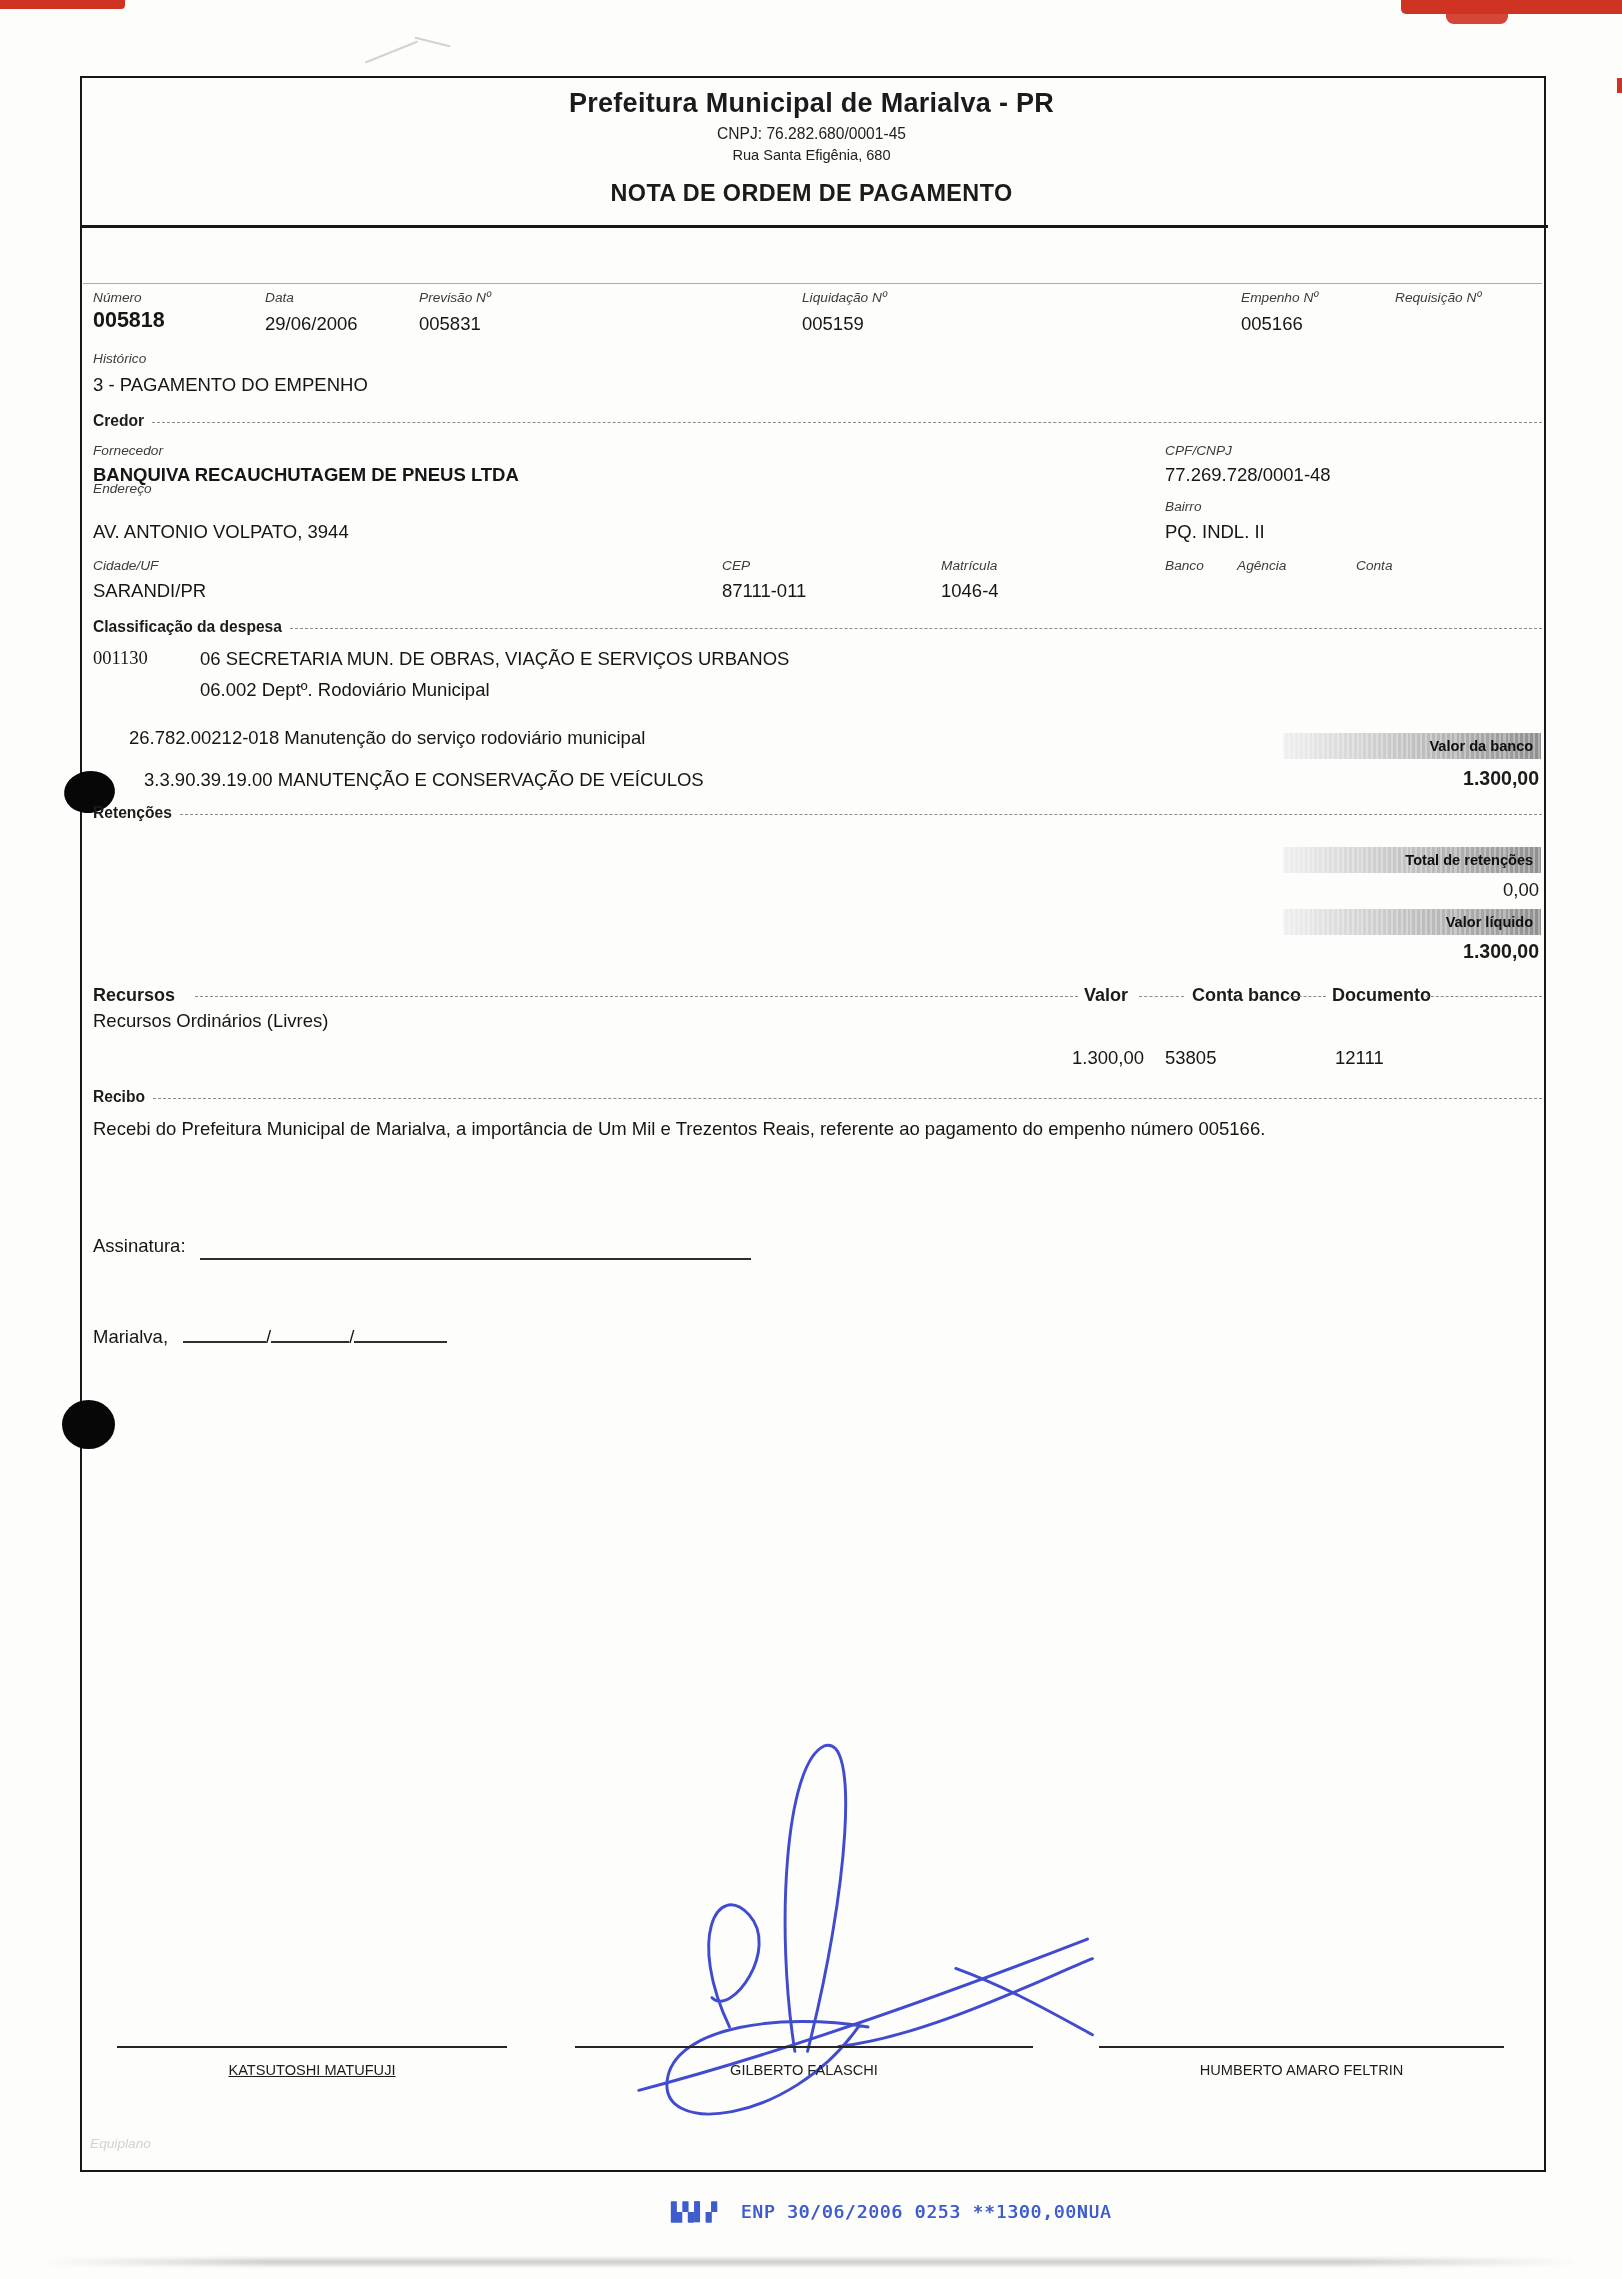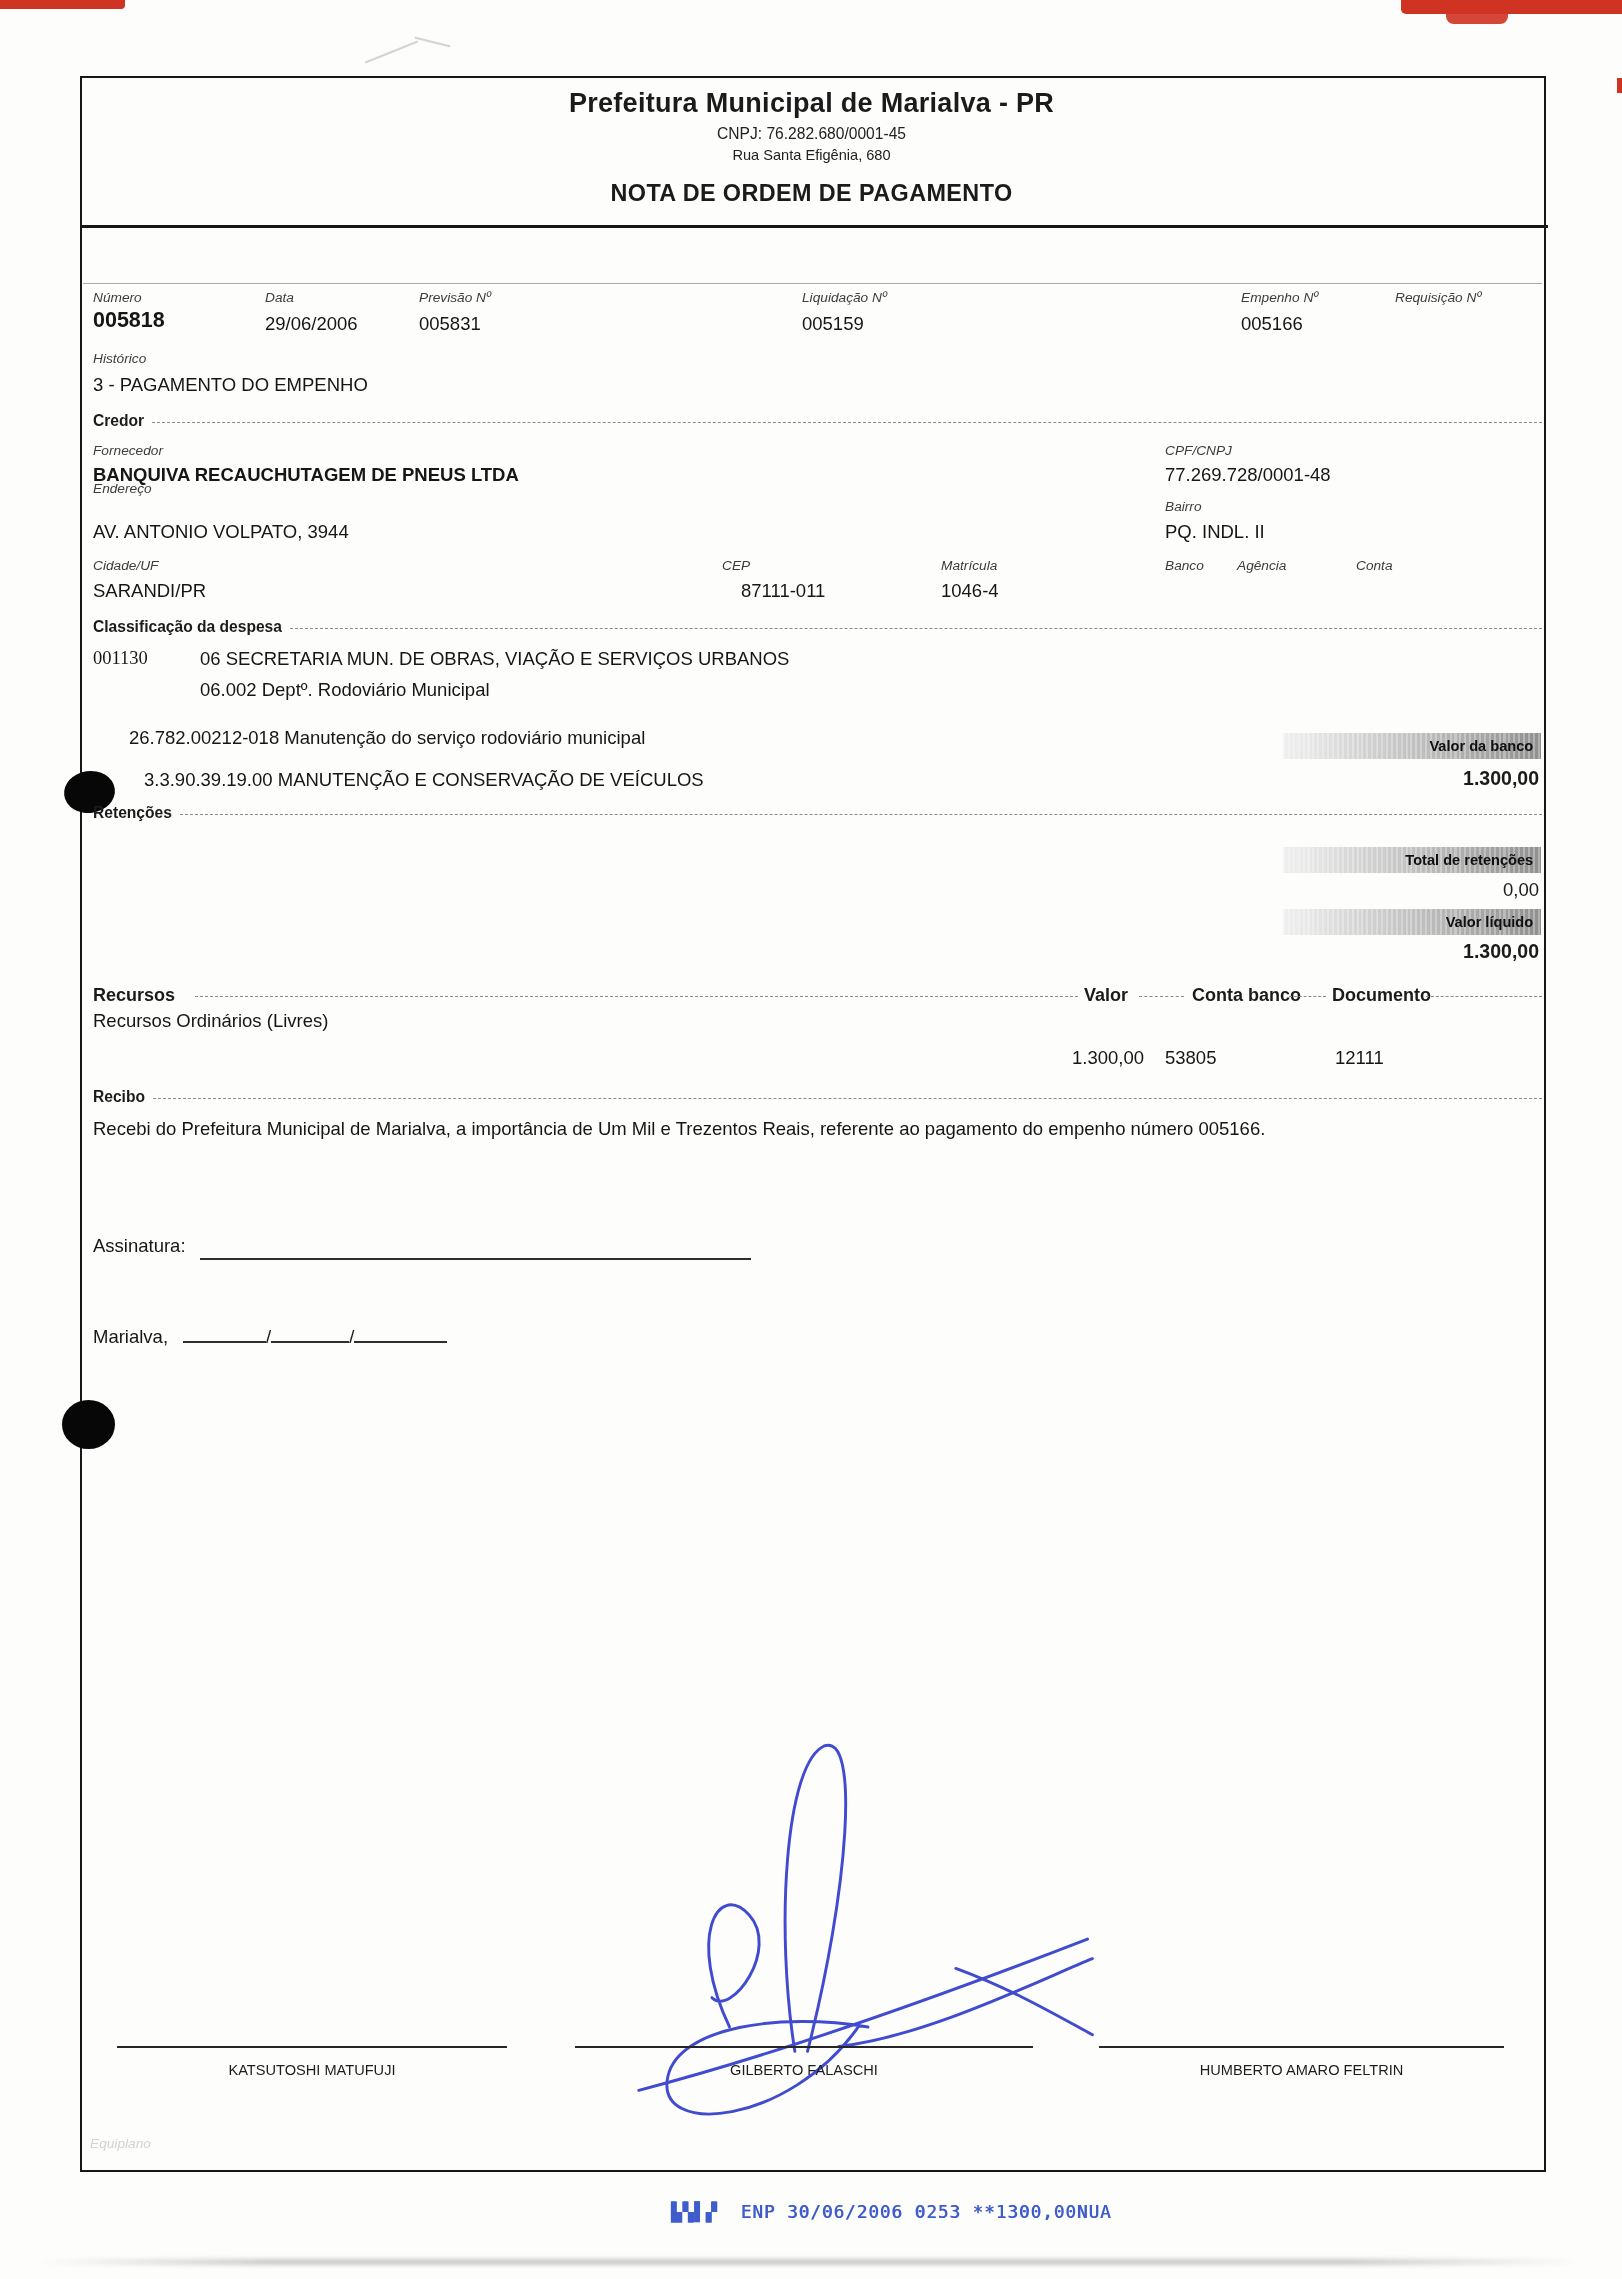--- a/index.html
+++ b/index.html
@@ -107,21 +107,21 @@
   <div class="val" style="left:93px;top:521px;">AV. ANTONIO VOLPATO, 3944</div>
   <div class="val" style="left:1165px;top:521px;">PQ. INDL. II</div>
 
   <div class="lbl" style="left:93px;top:558px;">Cidade/UF</div>
   <div class="lbl" style="left:722px;top:558px;">CEP</div>
   <div class="lbl" style="left:941px;top:558px;">Matrícula</div>
   <div class="lbl" style="left:1165px;top:558px;">Banco</div>
   <div class="lbl" style="left:1237px;top:558px;">Agência</div>
   <div class="lbl" style="left:1356px;top:558px;">Conta</div>
   <div class="val" style="left:93px;top:580px;">SARANDI/PR</div>
-  <div class="val" style="left:722px;top:580px;margin-left:19px;">87111-011</div>
+  <div class="val" style="left:722px;top:580px;">87111-011</div>
   <div class="val" style="left:941px;top:580px;">1046-4</div>
 
   <div class="sec" style="left:93px;top:618px;width:1449px;">
     <span class="sec-label">Classificação da despesa</span>
     <span class="dashfill"></span>
   </div>
   <div class="val" style="left:93px;top:648px;font-family:Liberation Serif, serif;">001130</div>
   <div class="val" style="left:200px;top:648px;">06 SECRETARIA MUN. DE OBRAS, VIAÇÃO E SERVIÇOS URBANOS</div>
   <div class="val" style="left:200px;top:679px;">06.002 Deptº. Rodoviário Municipal</div>
   <div class="val" style="left:129px;top:727px;">26.782.00212-018 Manutenção do serviço rodoviário municipal</div>
@@ -178,21 +178,21 @@
       <path d="M 280 330 C 210 430, 70 445, 85 380 C 97 330, 200 315, 290 330"></path>
       <path d="M 55 395 C 190 360, 360 300, 515 240"></path>
       <path d="M 260 350 C 350 340, 470 280, 520 260"></path>
       <path d="M 380 270 C 440 292, 490 322, 520 338"></path>
     </g>
   </svg>
 
   <div class="sigline" style="left:117px;top:2046px;width:390px;"></div>
   <div class="sigline" style="left:575px;top:2046px;width:458px;"></div>
   <div class="sigline" style="left:1099px;top:2046px;width:405px;"></div>
-  <div class="signame" style="left:117px;width:390px;">KATSUTOSHI MATUFUJI</div>
+  <div class="signame" style="left:117px;width:390px;text-decoration:underline;">KATSUTOSHI MATUFUJI</div>
   <div class="signame" style="left:575px;width:458px;">GILBERTO FALASCHI</div>
   <div class="signame" style="left:1099px;width:405px;">HUMBERTO AMARO FELTRIN</div>
 
   <div class="brand" style="left:90px;top:2136px;">Equiplano</div>
 
   <div class="stamp" style="left:671px;top:2202px;">
     <span>▙▚▌▞</span>
     <span style="margin-left:11.7px;">ENP 30/06/2006 0253 **1300,00NUA</span>
   </div>
 

